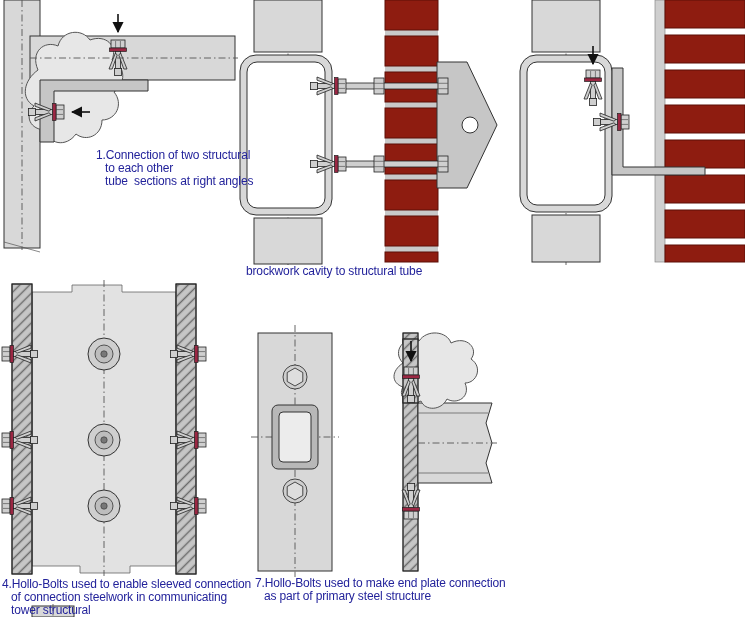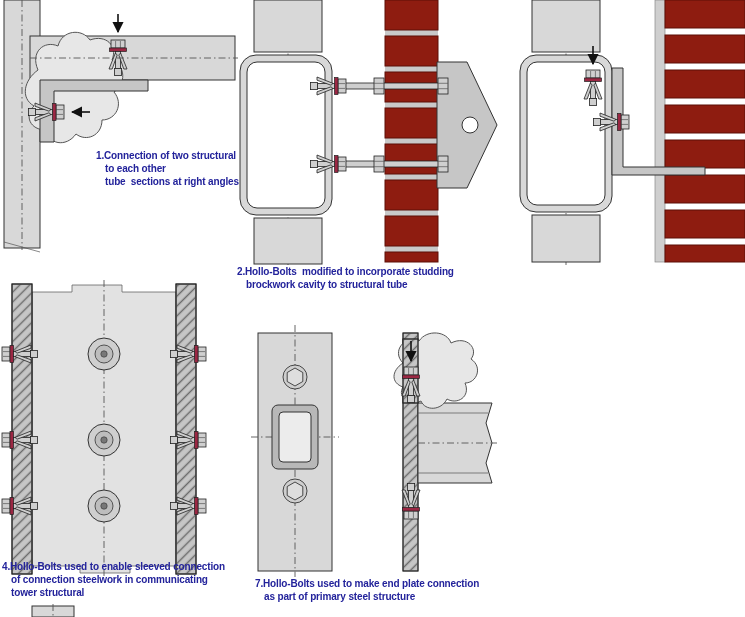--- a/index.html
+++ b/index.html
@@ -1,20 +1,20 @@
 <!DOCTYPE html>
 <html style="--pagebg: #ffffff; --caption: #23239b; --brick: #8e1c10; --brickDark: #5c0f07; --steel: #d8d8d8; --steel2: #c6c6c6; --cloud: #e7e7e7; --collar: #9b2743;"><head>
 <meta charset="utf-8">
 <style>
   *{margin:0;padding:0;box-sizing:border-box}
   html,body{background:#fff}
   body{font-family:"Liberation Sans", sans-serif}
   #canvas{position:relative;width:745px;height:617px;background:var(--pagebg,#fff);overflow:hidden}
   .fig{position:absolute}
-  .caption{position:absolute;color:var(--caption,#23239b);font-size:10px;font-weight:bold;line-height:13px;letter-spacing:-0.15px}
+  .caption{position:absolute;color:var(--caption,#23239b);font-size:12px;font-weight:normal;line-height:13px;letter-spacing:-0.15px}
   .caption .ln{white-space:pre}
   .caption .ind{padding-left:9px}
   
   .steel{fill:var(--steel,#d8d8d8);stroke:#333;stroke-width:1}
   .steel2{fill:var(--steel2,#c6c6c6);stroke:#333;stroke-width:1}
   .white{fill:#fff;stroke:#333;stroke-width:1}
   .cloud{fill:var(--cloud,#e7e7e7);stroke:#555;stroke-width:1}
   .brick{fill:var(--brick,#8e1c10);stroke:var(--brickDark,#5c0f07);stroke-width:1}
   .mortar{fill:#c9c9c9;stroke:none}
   .boltmetal{fill:#cfcfcf;stroke:#222;stroke-width:.8}
@@ -198,28 +198,27 @@
     <line x1="33" y1="0" x2="33" y2="13" class="cl"></line>
   </svg>
 
   <div class="caption" style="left:96px;top:149px">
     <div class="ln">1.Connection of two structural</div>
     <div class="ln ind">to each other</div>
     <div class="ln ind">tube  sections at right angles</div>
   </div>
 
   <div class="caption" style="left:237px;top:265px">
-    <div class="ln">2.Hollo-Bolts  modified to incorporate studding</div>
     <div class="ln ind">brockwork cavity to structural tube</div>
   </div>
 
   <div class="caption" style="left:522px;top:265px">
   </div>
 
-  <div class="caption" style="left:2px;top:560px">
+  <div class="caption" style="left:2px;top:578px">
     <div class="ln">4.Hollo-Bolts used to enable sleeved connection</div>
     <div class="ln ind">of connection steelwork in communicating</div>
     <div class="ln ind">tower structural</div>
   </div>
 
   <div class="caption" style="left:255px;top:577px">
     <div class="ln">7.Hollo-Bolts used to make end plate connection</div>
     <div class="ln ind">as part of primary steel structure</div>
   </div>
 

